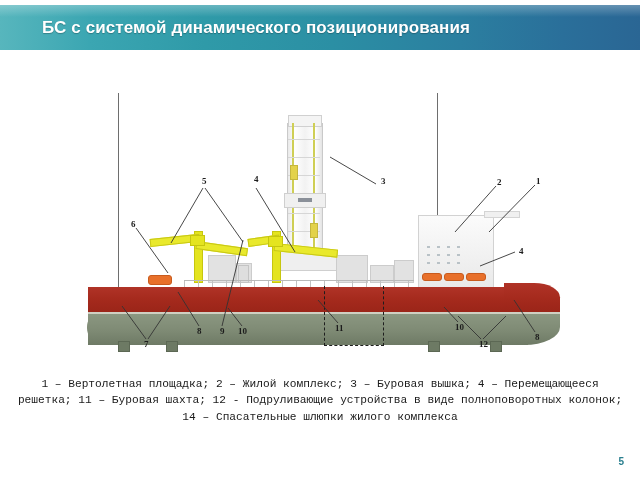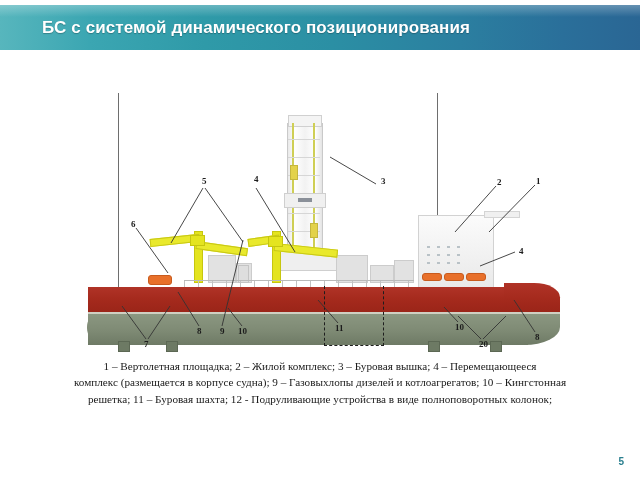--- a/index.html
+++ b/index.html
@@ -129,24 +129,24 @@
   .lifeboat{position:absolute;width:18px;height:6px;background:#e8702a;border:1px solid #c85b1e;border-radius:3px;}
   .heli{position:absolute;left:396px;top:96px;width:34px;height:5px;background:#f0f0f0;border:1px solid #d4d4d4;}
   .railing{position:absolute;height:7px;border-top:1px solid #b9b9b9;}
   .railing i{position:absolute;top:0;width:1px;height:7px;background:#c2c2c2;}
 
   .lifeboat-aft{position:absolute;left:60px;top:160px;width:22px;height:8px;background:#e8702a;border:1px solid #c85b1e;border-radius:3px;}
   .funnel{position:absolute;left:150px;top:150px;width:9px;height:16px;background:#dedede;border:1px solid #c4c4c4;}
 
   
   .caption{
-    position:absolute;left:8px;top:358px;width:624px;
+    position:absolute;left:8px;top:376px;width:624px;
     text-align:center;
     font-size:11.2px;line-height:16.4px;color:#1a1a1a;
-    font-family:Liberation Serif, serif;
+    font-family:Liberation Mono, monospace;
   }
   .page-num{
     position:absolute;right:16px;bottom:12px;
     font-size:10px;color:#2a7f8f;font-weight:bold;
   }
 </style>
 </head>
 <body>
 
 <div class="banner">
@@ -299,24 +299,24 @@
   <div class="lbl" style="left:381px;top:116px">3</div>
   <div class="lbl" style="left:254px;top:114px">4</div>
   <div class="lbl" style="left:202px;top:116px">5</div>
   <div class="lbl" style="left:131px;top:159px">6</div>
   <div class="lbl" style="left:144px;top:279px">7</div>
   <div class="lbl" style="left:197px;top:266px">8</div>
   <div class="lbl" style="left:220px;top:266px">9</div>
   <div class="lbl" style="left:238px;top:266px">10</div>
   <div class="lbl" style="left:335px;top:263px">11</div>
   <div class="lbl" style="left:455px;top:262px">10</div>
-  <div class="lbl" style="left:479px;top:279px">20</div>
+  <div class="lbl" style="left:479px;top:279px">12</div>
   <div class="lbl" style="left:535px;top:272px">8</div>
   <div class="lbl" style="left:519px;top:186px">4</div>
 </div>
 
 <div class="caption">
   <div>1 – Вертолетная площадка; 2 – Жилой комплекс; 3 – Буровая вышка; 4 – Перемещающееся</div>
-  <div>комплекс (размещается в корпусе судна);  9 – Газовыхлопы дизелей и котлоагрегатов; 10 – Кингстонная</div>
   <div>решетка; 11 – Буровая шахта; 12 - Подруливающие устройства  в виде полноповоротных колонок;</div>
+  <div>14 – Спасательные шлюпки жилого комплекса</div>
 </div>
 
 <div class="page-num">5</div>
 
 </body></html>

